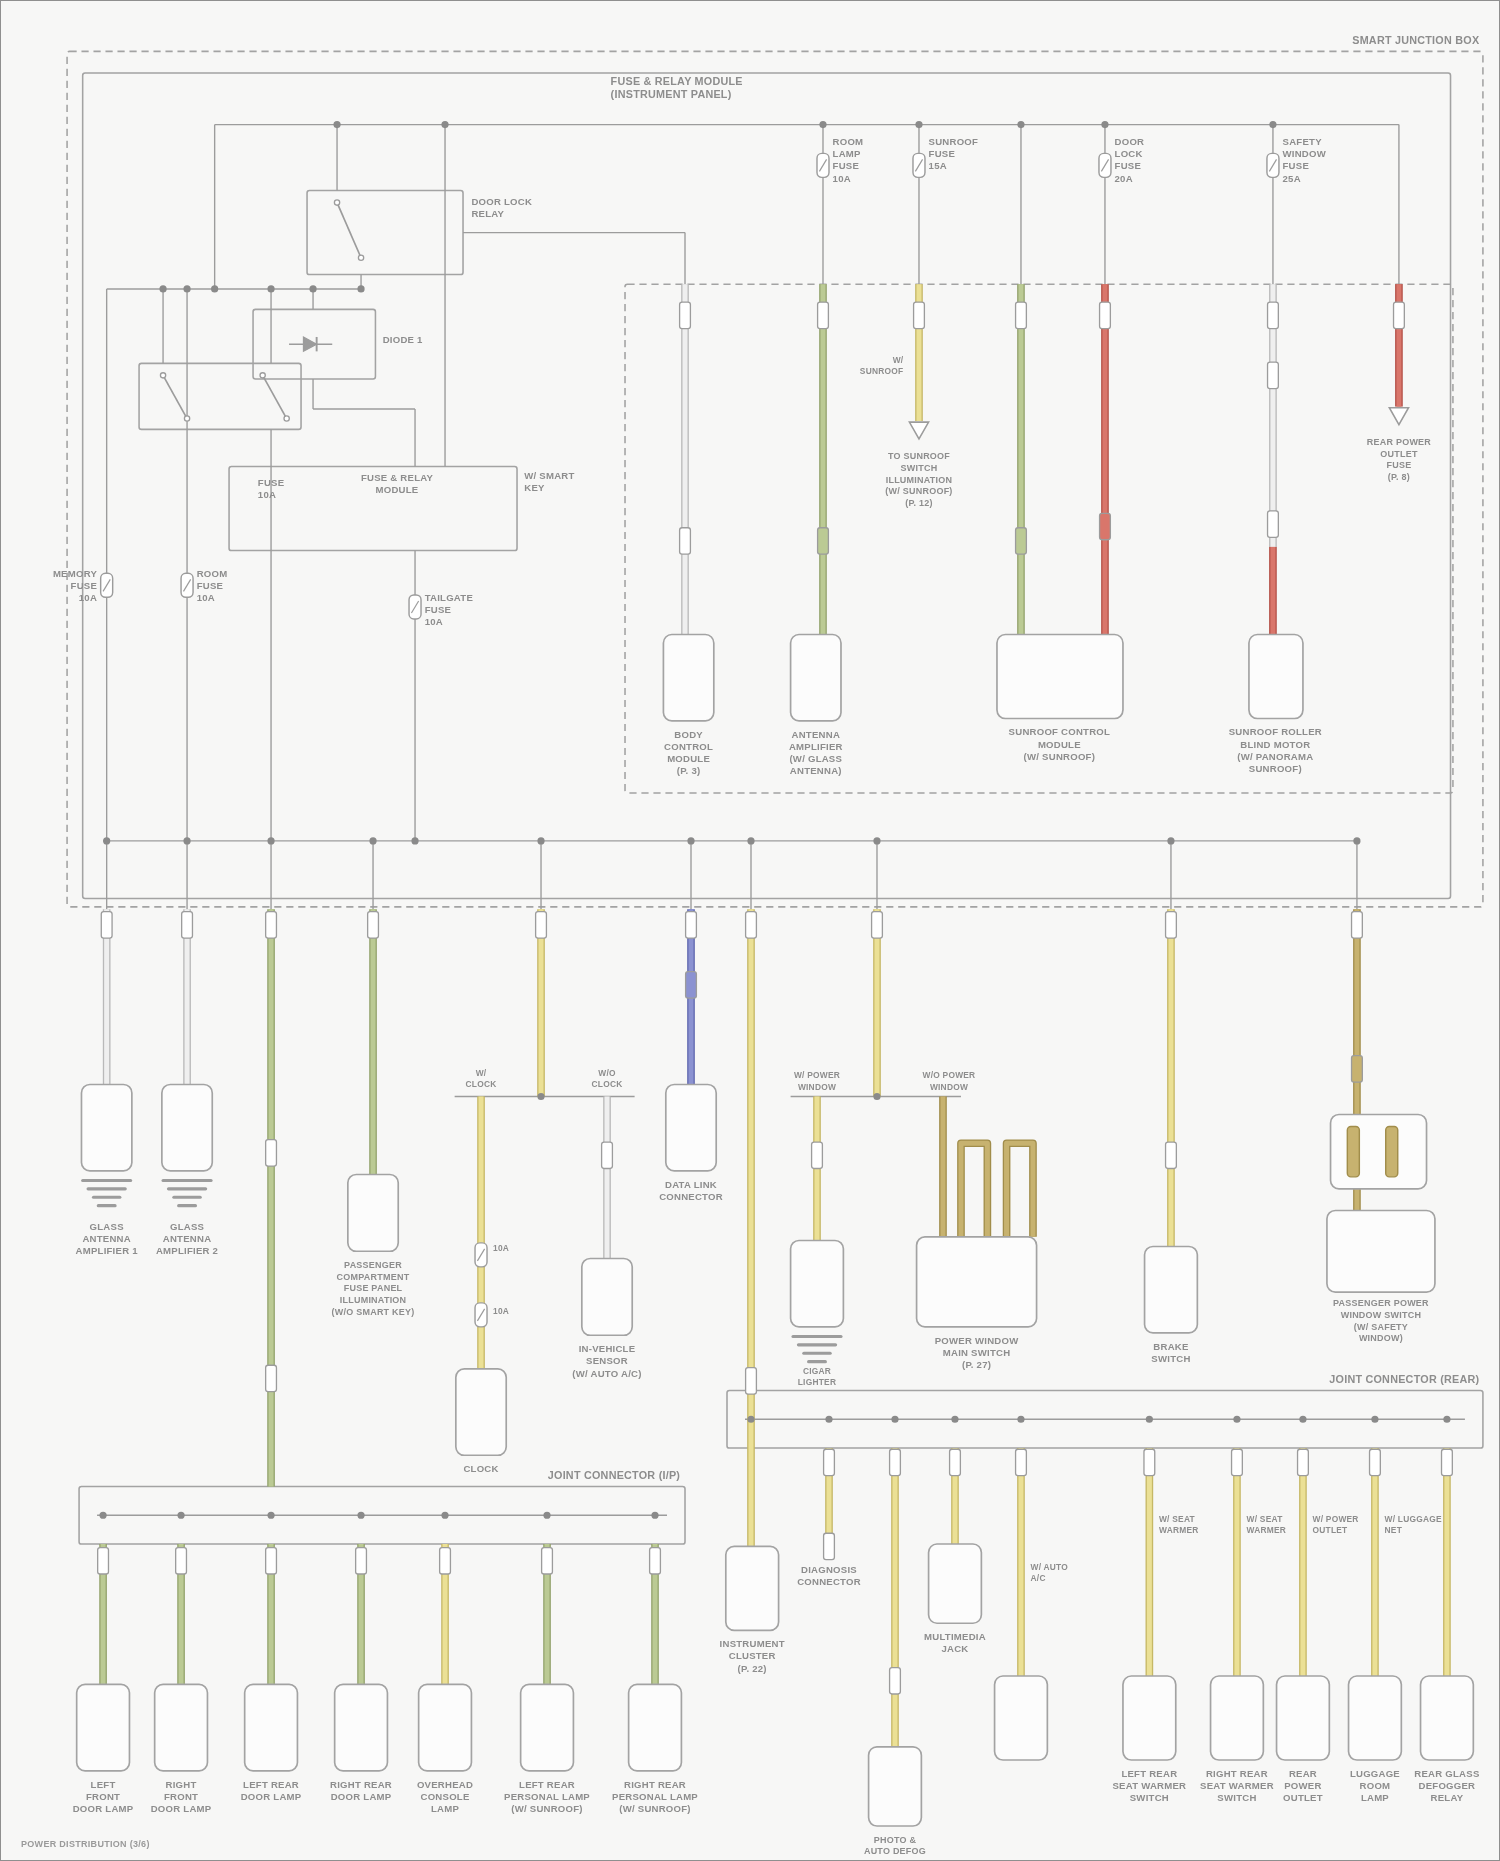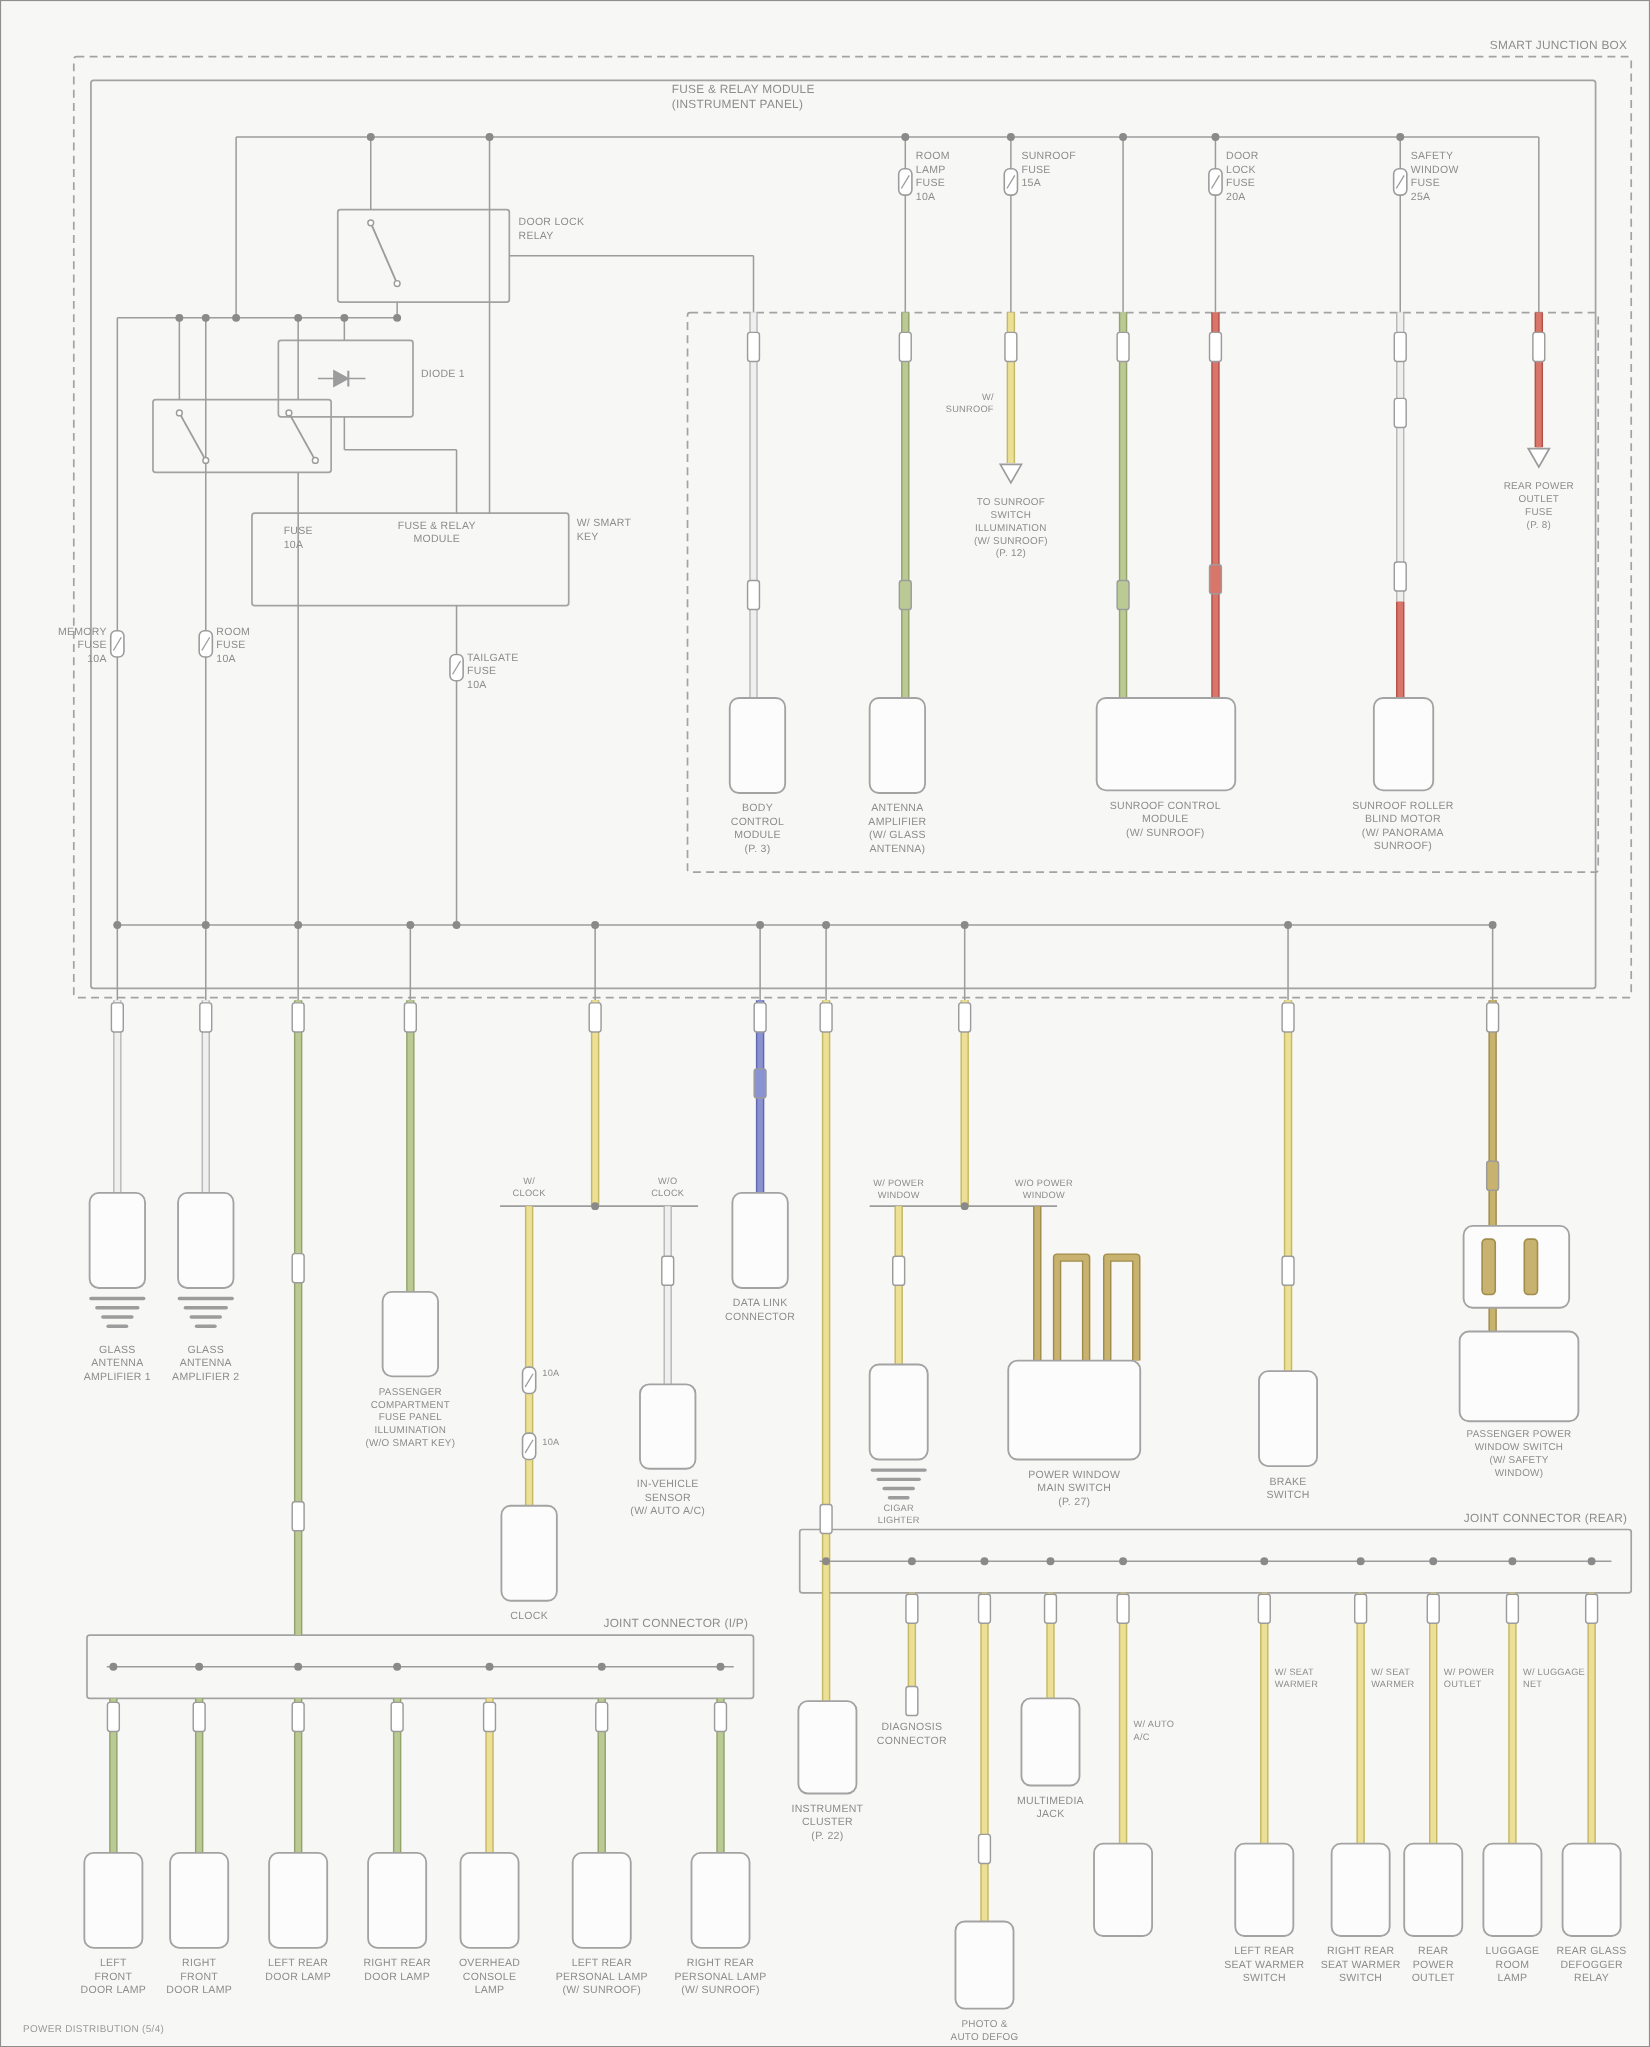--- a/index.html
+++ b/index.html
@@ -1,17 +1,17 @@
 <!DOCTYPE html>
 <html><head>
 <meta charset="utf-8">
 <style>
   html,body{margin:0;padding:0;background:#e9e9e9;font-family:"Liberation Sans",sans-serif;}
   .page{width:1500px;height:1861px;position:relative;margin:0 auto;background:#f7f7f6;
-        border:1px solid #8f8f8f;box-sizing:border-box;overflow:hidden;}
+        border:1px solid #8f8f8f;box-sizing:border-box;overflow:hidden;font-weight:bold;}
   .page svg{display:block;filter:blur(.55px) saturate(.92);}
   .watermark{position:absolute;left:20px;top:1838px;font-size:9px;color:#9a9a9a;letter-spacing:.3px;}
   text{font-family:"Liberation Sans",sans-serif;}
 </style>
 </head>
 <body>
 
 <div class="page">
   <svg id="diag" width="1500" height="1861" viewBox="0 0 1250 1551" xmlns="http://www.w3.org/2000/svg">
       <rect x="55" y="42" width="1180" height="713" rx="2" fill="none" stroke="#a3a3a3" stroke-width="1.3" stroke-dasharray="6 4"></rect>
@@ -375,14 +375,14 @@
       <text x="1145" y="1480" font-size="8" fill="#8d8d8d" text-anchor="middle" letter-spacing="0.2"><tspan x="1145" y="1480">LUGGAGE</tspan><tspan x="1145" y="1490.2">ROOM</tspan><tspan x="1145" y="1500.4">LAMP</tspan></text>
       <text x="1205" y="1480" font-size="8" fill="#8d8d8d" text-anchor="middle" letter-spacing="0.2"><tspan x="1205" y="1480">REAR GLASS</tspan><tspan x="1205" y="1490.2">DEFOGGER</tspan><tspan x="1205" y="1500.4">RELAY</tspan></text>
       <text x="85" y="1489" font-size="8" fill="#8d8d8d" text-anchor="middle" letter-spacing="0.2"><tspan x="85" y="1489">LEFT</tspan><tspan x="85" y="1499.2">FRONT</tspan><tspan x="85" y="1509.4">DOOR LAMP</tspan></text>
       <text x="150" y="1489" font-size="8" fill="#8d8d8d" text-anchor="middle" letter-spacing="0.2"><tspan x="150" y="1489">RIGHT</tspan><tspan x="150" y="1499.2">FRONT</tspan><tspan x="150" y="1509.4">DOOR LAMP</tspan></text>
       <text x="225" y="1489" font-size="8" fill="#8d8d8d" text-anchor="middle" letter-spacing="0.2"><tspan x="225" y="1489">LEFT REAR</tspan><tspan x="225" y="1499.2">DOOR LAMP</tspan></text>
       <text x="300" y="1489" font-size="8" fill="#8d8d8d" text-anchor="middle" letter-spacing="0.2"><tspan x="300" y="1489">RIGHT REAR</tspan><tspan x="300" y="1499.2">DOOR LAMP</tspan></text>
       <text x="370" y="1489" font-size="8" fill="#8d8d8d" text-anchor="middle" letter-spacing="0.2"><tspan x="370" y="1489">OVERHEAD</tspan><tspan x="370" y="1499.2">CONSOLE</tspan><tspan x="370" y="1509.4">LAMP</tspan></text>
       <text x="455" y="1489" font-size="8" fill="#8d8d8d" text-anchor="middle" letter-spacing="0.2"><tspan x="455" y="1489">LEFT REAR</tspan><tspan x="455" y="1499.2">PERSONAL LAMP</tspan><tspan x="455" y="1509.4">(W/ SUNROOF)</tspan></text>
       <text x="545" y="1489" font-size="8" fill="#8d8d8d" text-anchor="middle" letter-spacing="0.2"><tspan x="545" y="1489">RIGHT REAR</tspan><tspan x="545" y="1499.2">PERSONAL LAMP</tspan><tspan x="545" y="1509.4">(W/ SUNROOF)</tspan></text>
     </svg>
-  <div class="watermark">POWER DISTRIBUTION (5/4)</div>
+  <div class="watermark">POWER DISTRIBUTION (3/6)</div>
 </div>
 
 </body></html>

